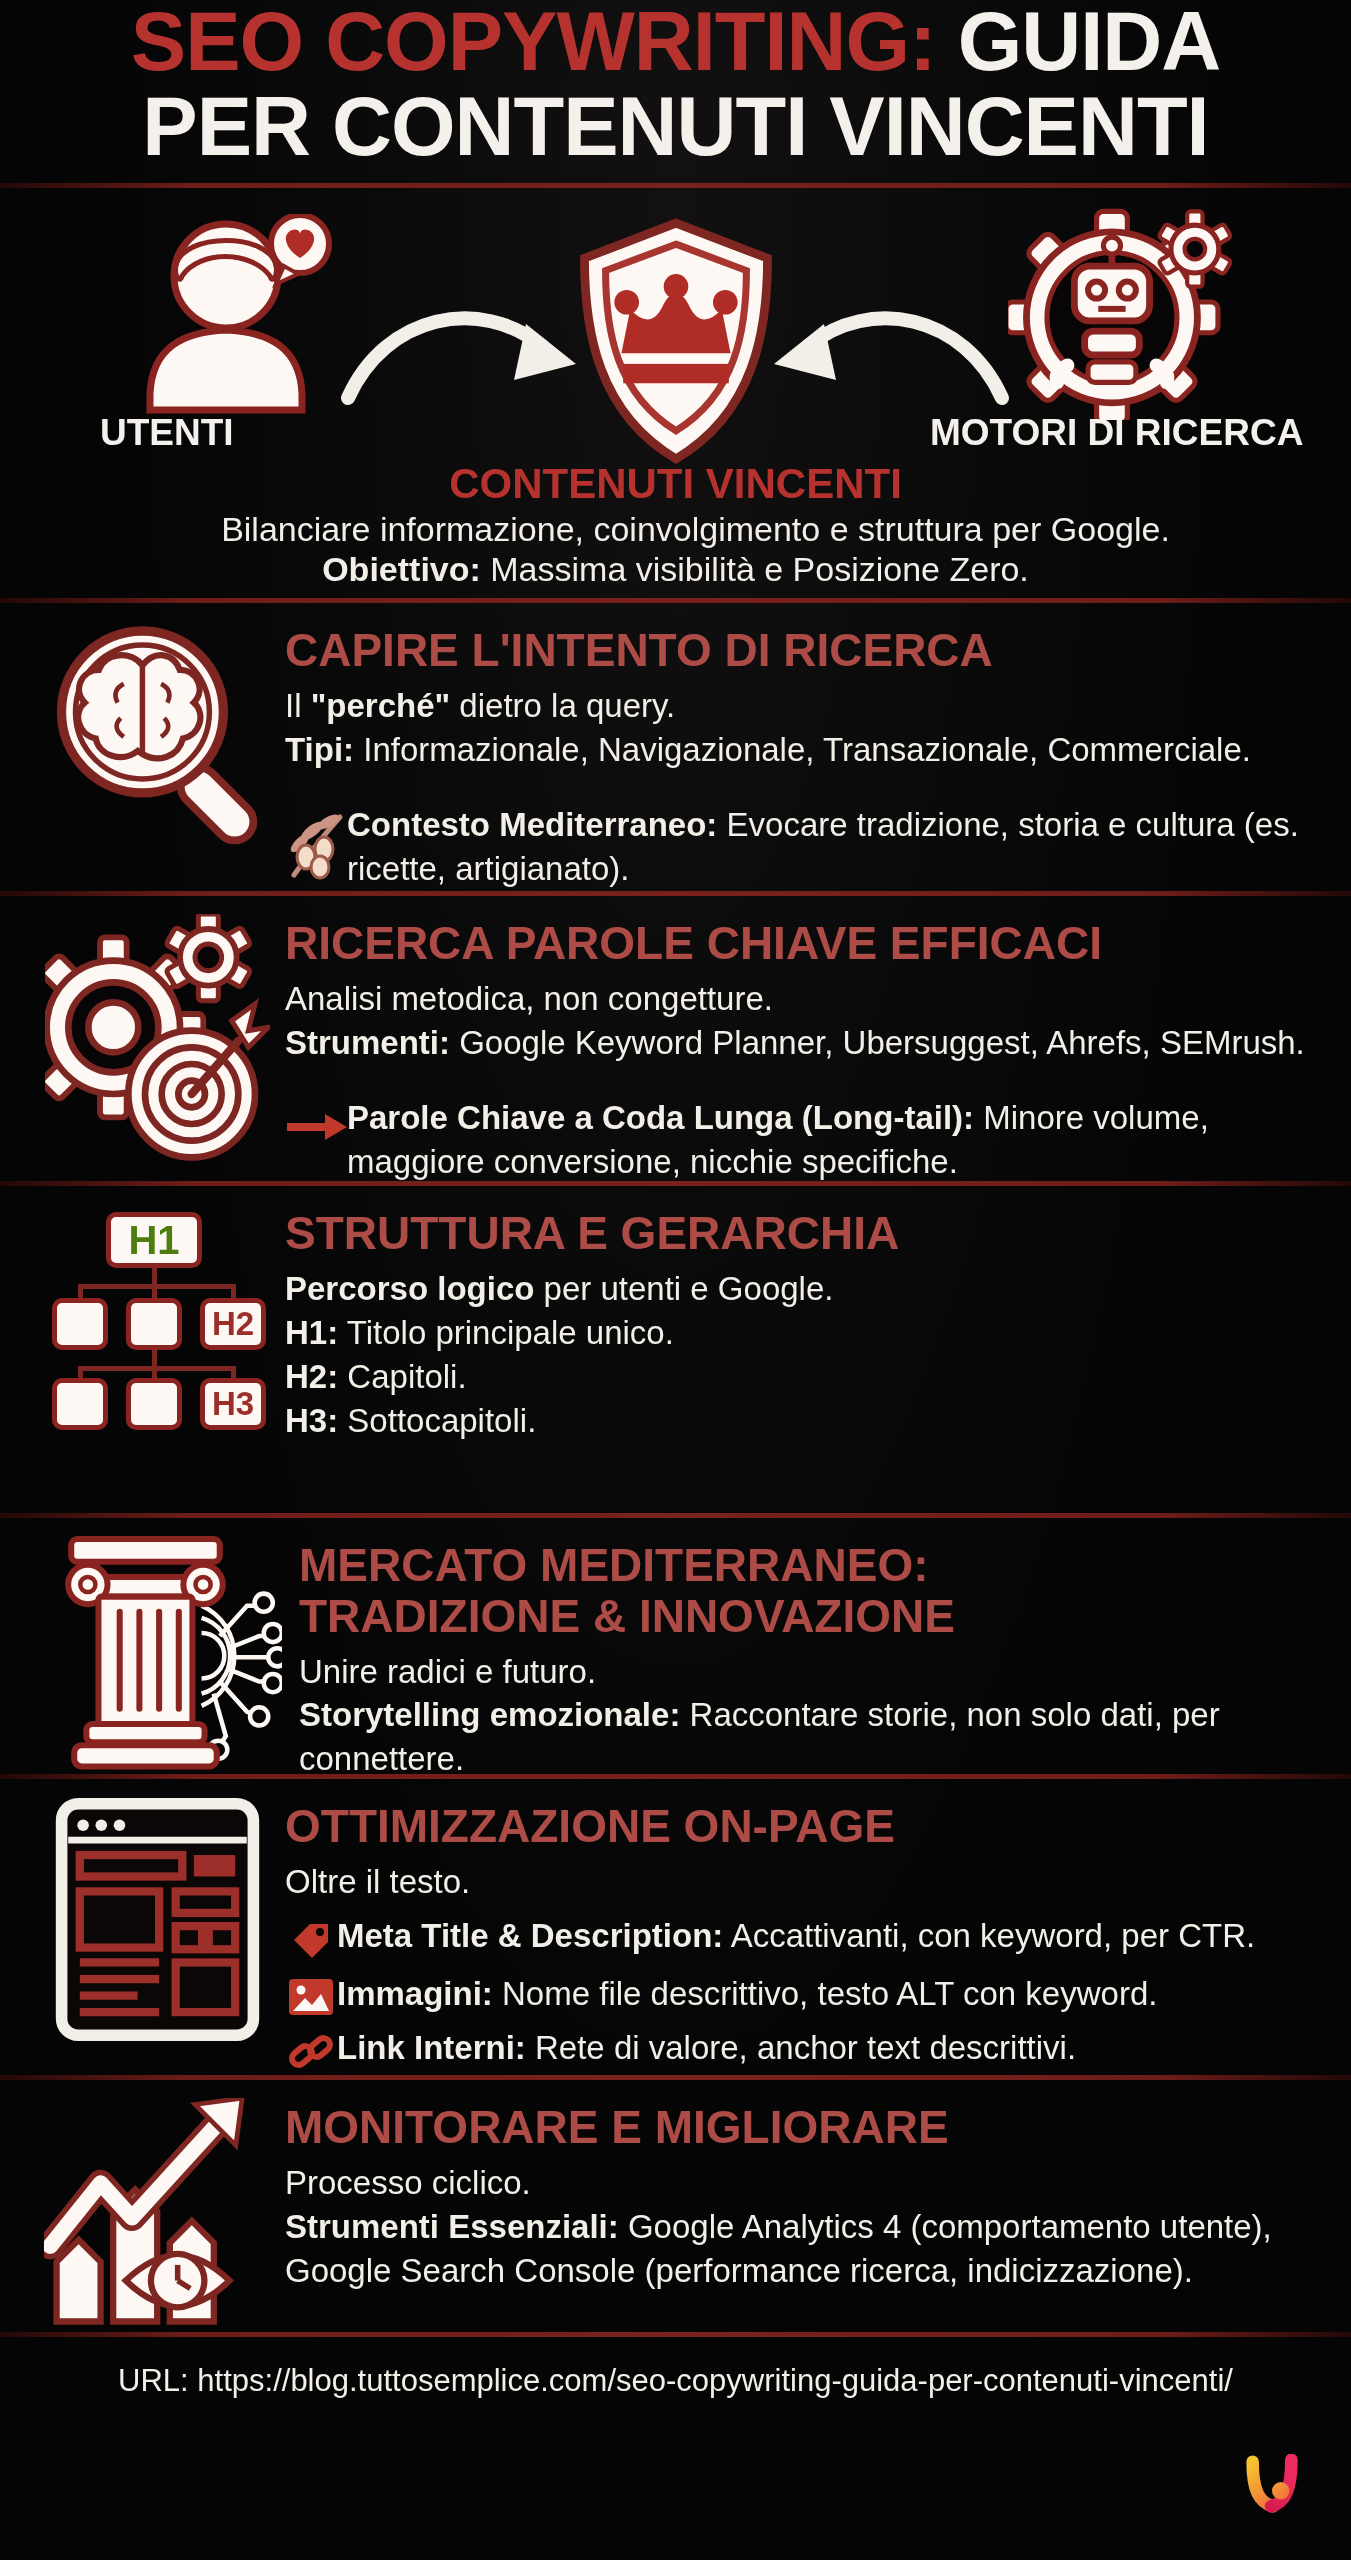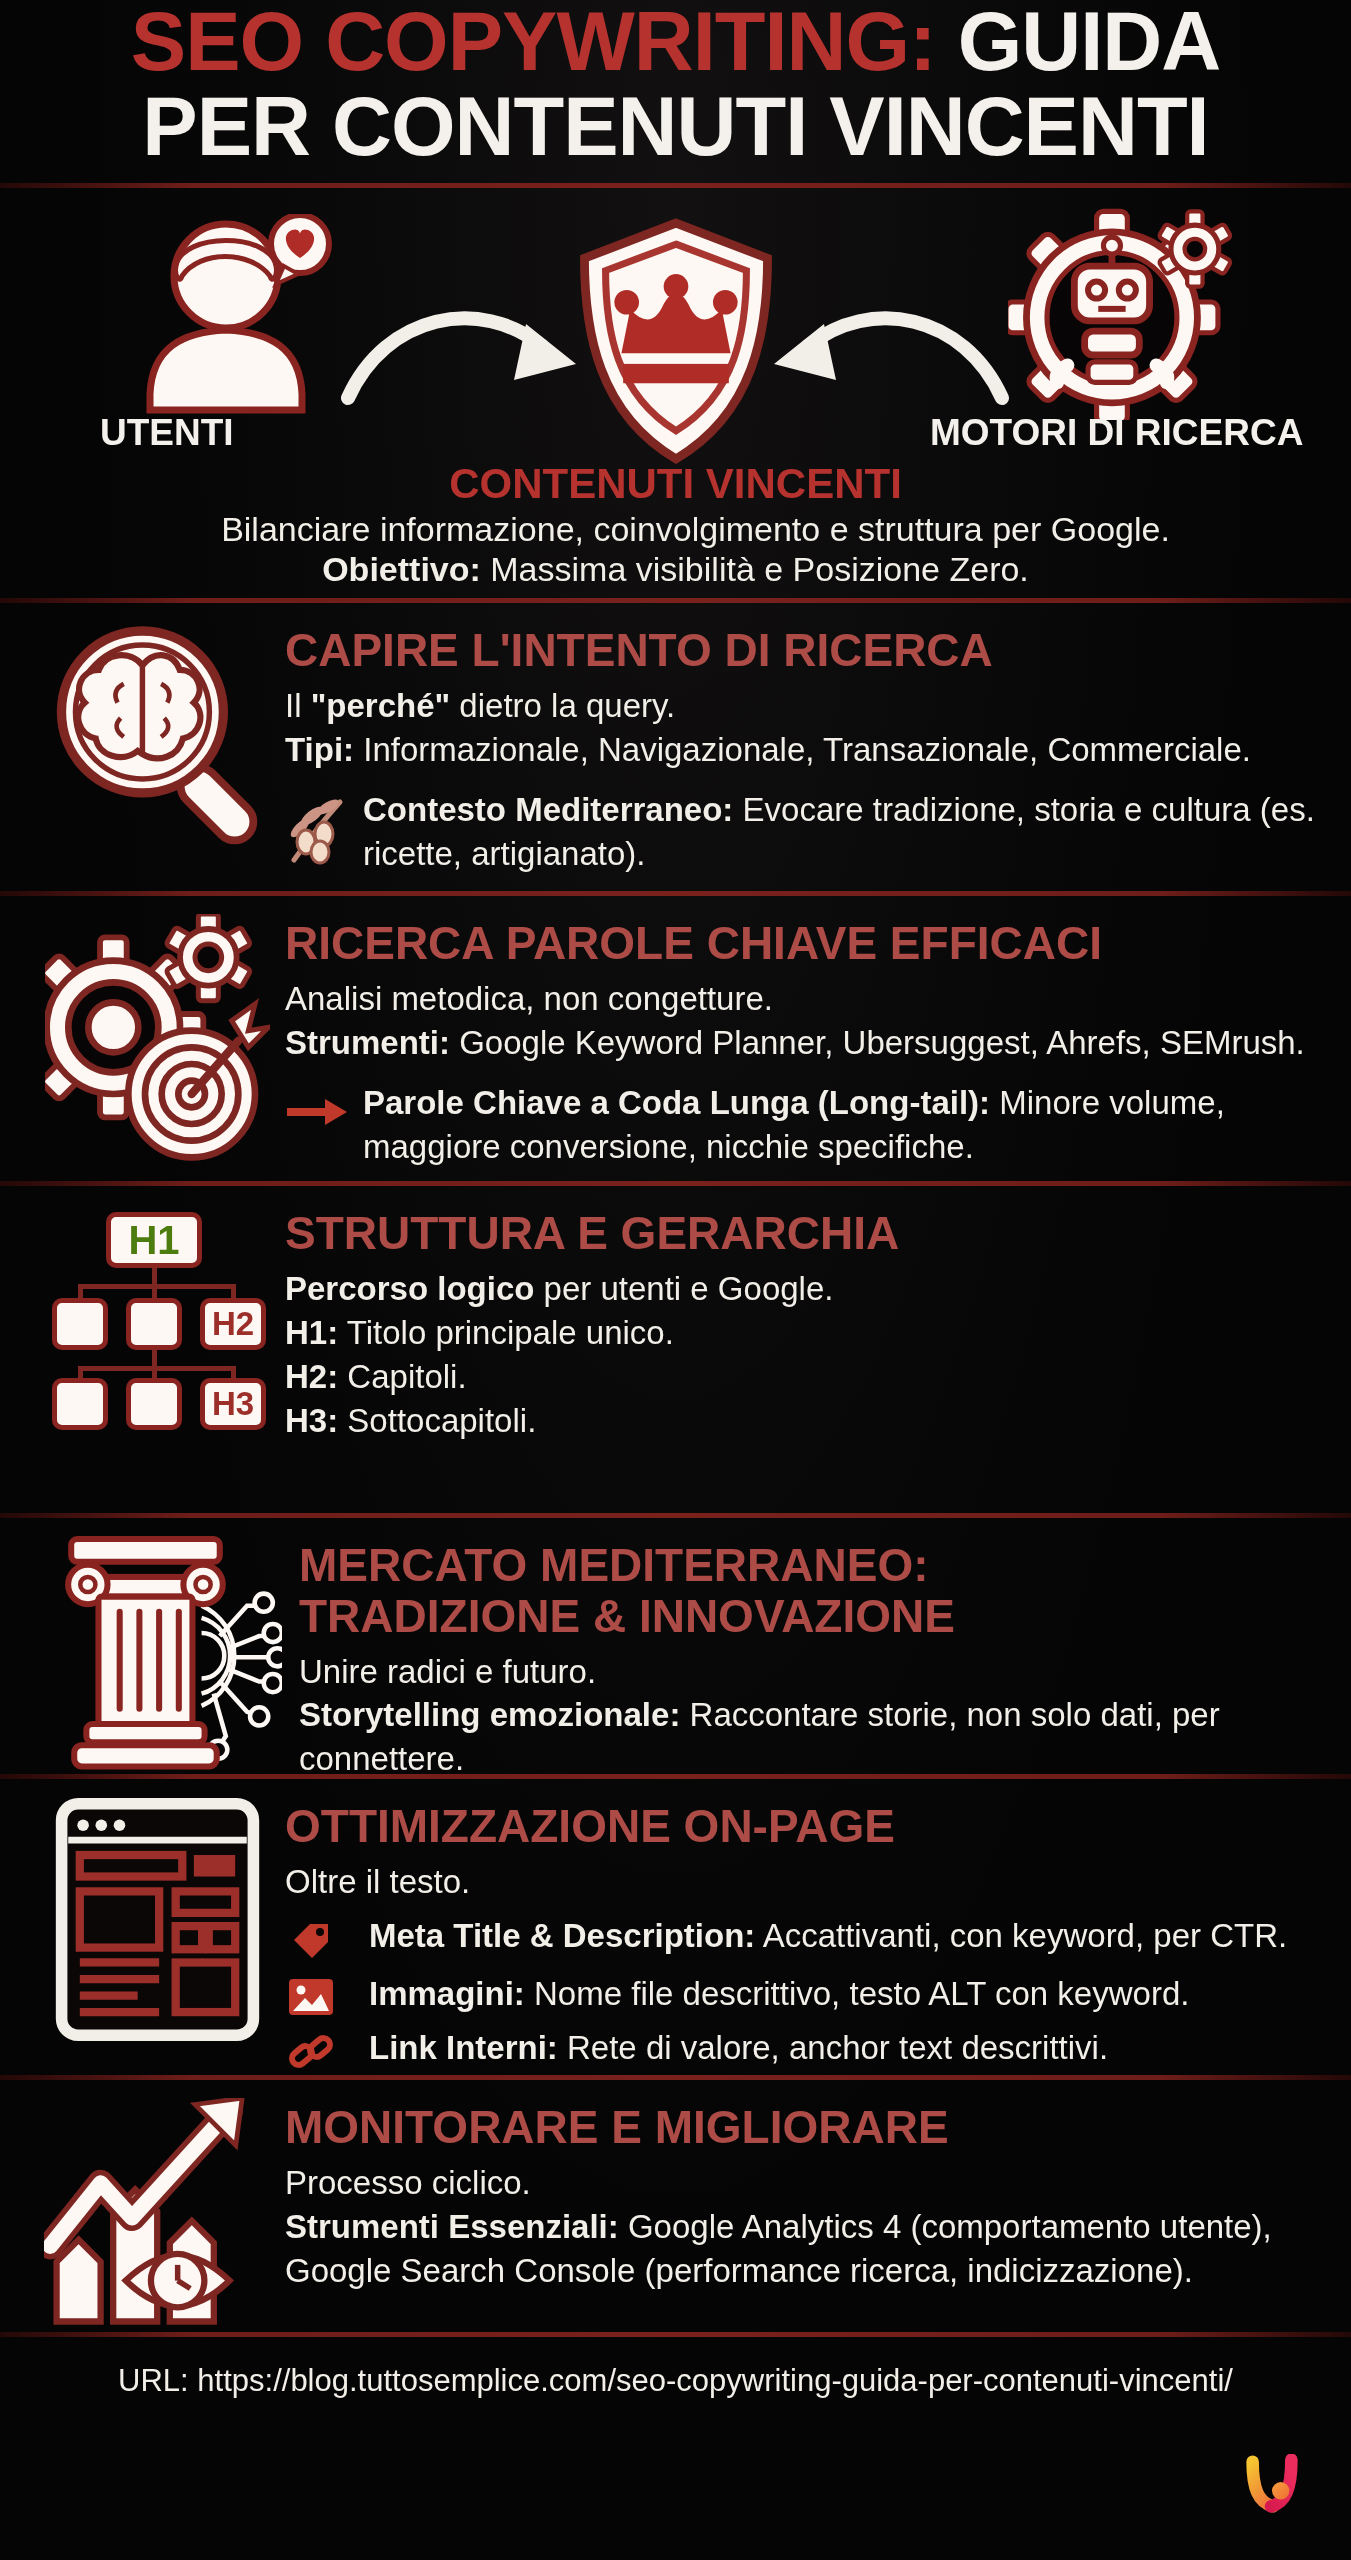--- a/index.html
+++ b/index.html
@@ -30,24 +30,24 @@
   .hero-line { position:absolute; width:100%; text-align:center; font-size:34px; color:#f2eee8; }
   .hero-line b { font-weight:700; }
 
   
   .section { display:flex; padding:18px 34px 0 30px;border-radius:21px; }
   .icon-col { flex:0 0 255px; display:flex; justify-content:center; }
   .content { flex:1; padding-top:4px; }
   .sec-heading { color:#ad4b47; font-size:46px; font-weight:800; line-height:1.1; margin-bottom:8px; letter-spacing:0; }
   .body-line { font-size:33px; line-height:1.33; color:#f2eee8; }
   .body-line b { font-weight:700; }
-  .note { display:flex; gap:16px; margin-top:16px; align-items:flex-start; }
+  .note { display:flex; margin-top:31px; align-items:flex-start; }
   .note .note-icon { flex:0 0 62px; display:flex; justify-content:center; padding-top:6px; }
   .note .note-text { font-size:33px; line-height:1.33; }
-  .bullet { display:flex; gap:32px; margin-top:10px; align-items:flex-start; }
+  .bullet { display:flex; gap:0; margin-top:10px; align-items:flex-start; }
   .bullet .b-icon { flex:0 0 52px; display:flex; justify-content:center; padding-top:6px; }
   .s1 { height:288px; } .s2 { height:285px; } .s3 { height:327px; }
   .s4 { height:256px;padding-left:44px; } .s5 { height:296px; } .s6 { height:252px; }
 
   
   .hier { position:relative; width:235px; height:218px; margin-top:8px; }
   .hbox { position:absolute; background:#fdf8f3; border:5px solid #8a2420; border-radius:10px;
           display:flex; align-items:center; justify-content:center; font-weight:800; }
   .hline { position:absolute; background:#7e2622; }
   .h1box { left:66px; top:0; width:96px; height:56px; font-size:40px; color:#4d7c0f; }

